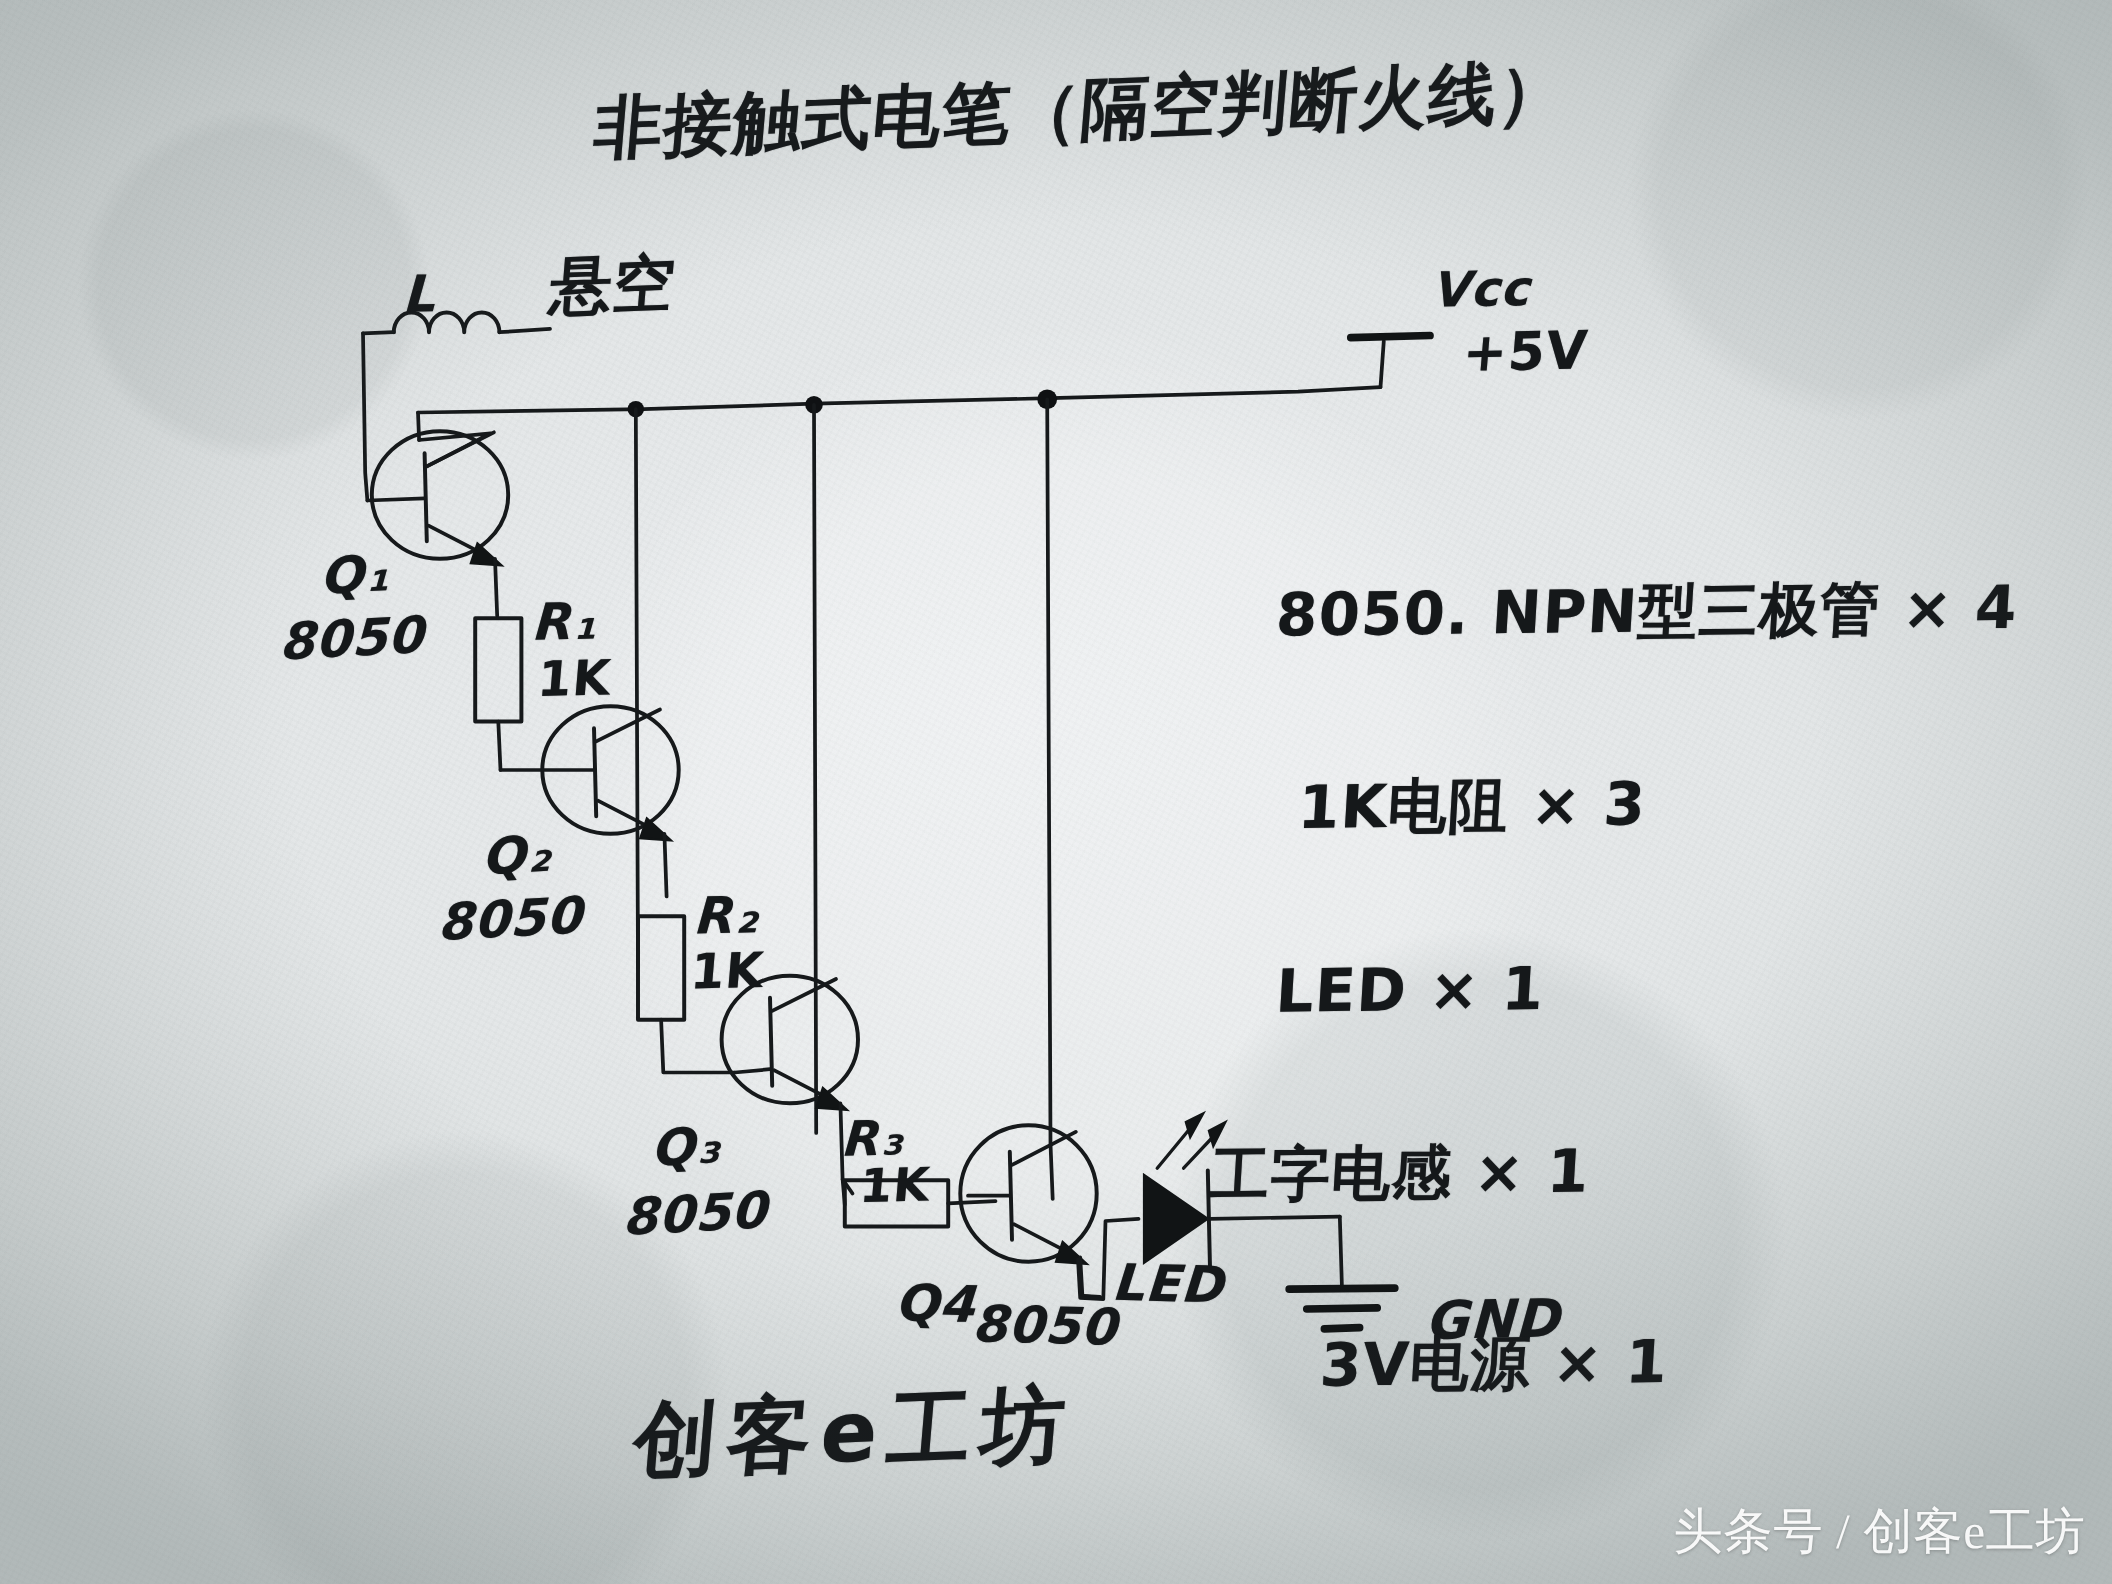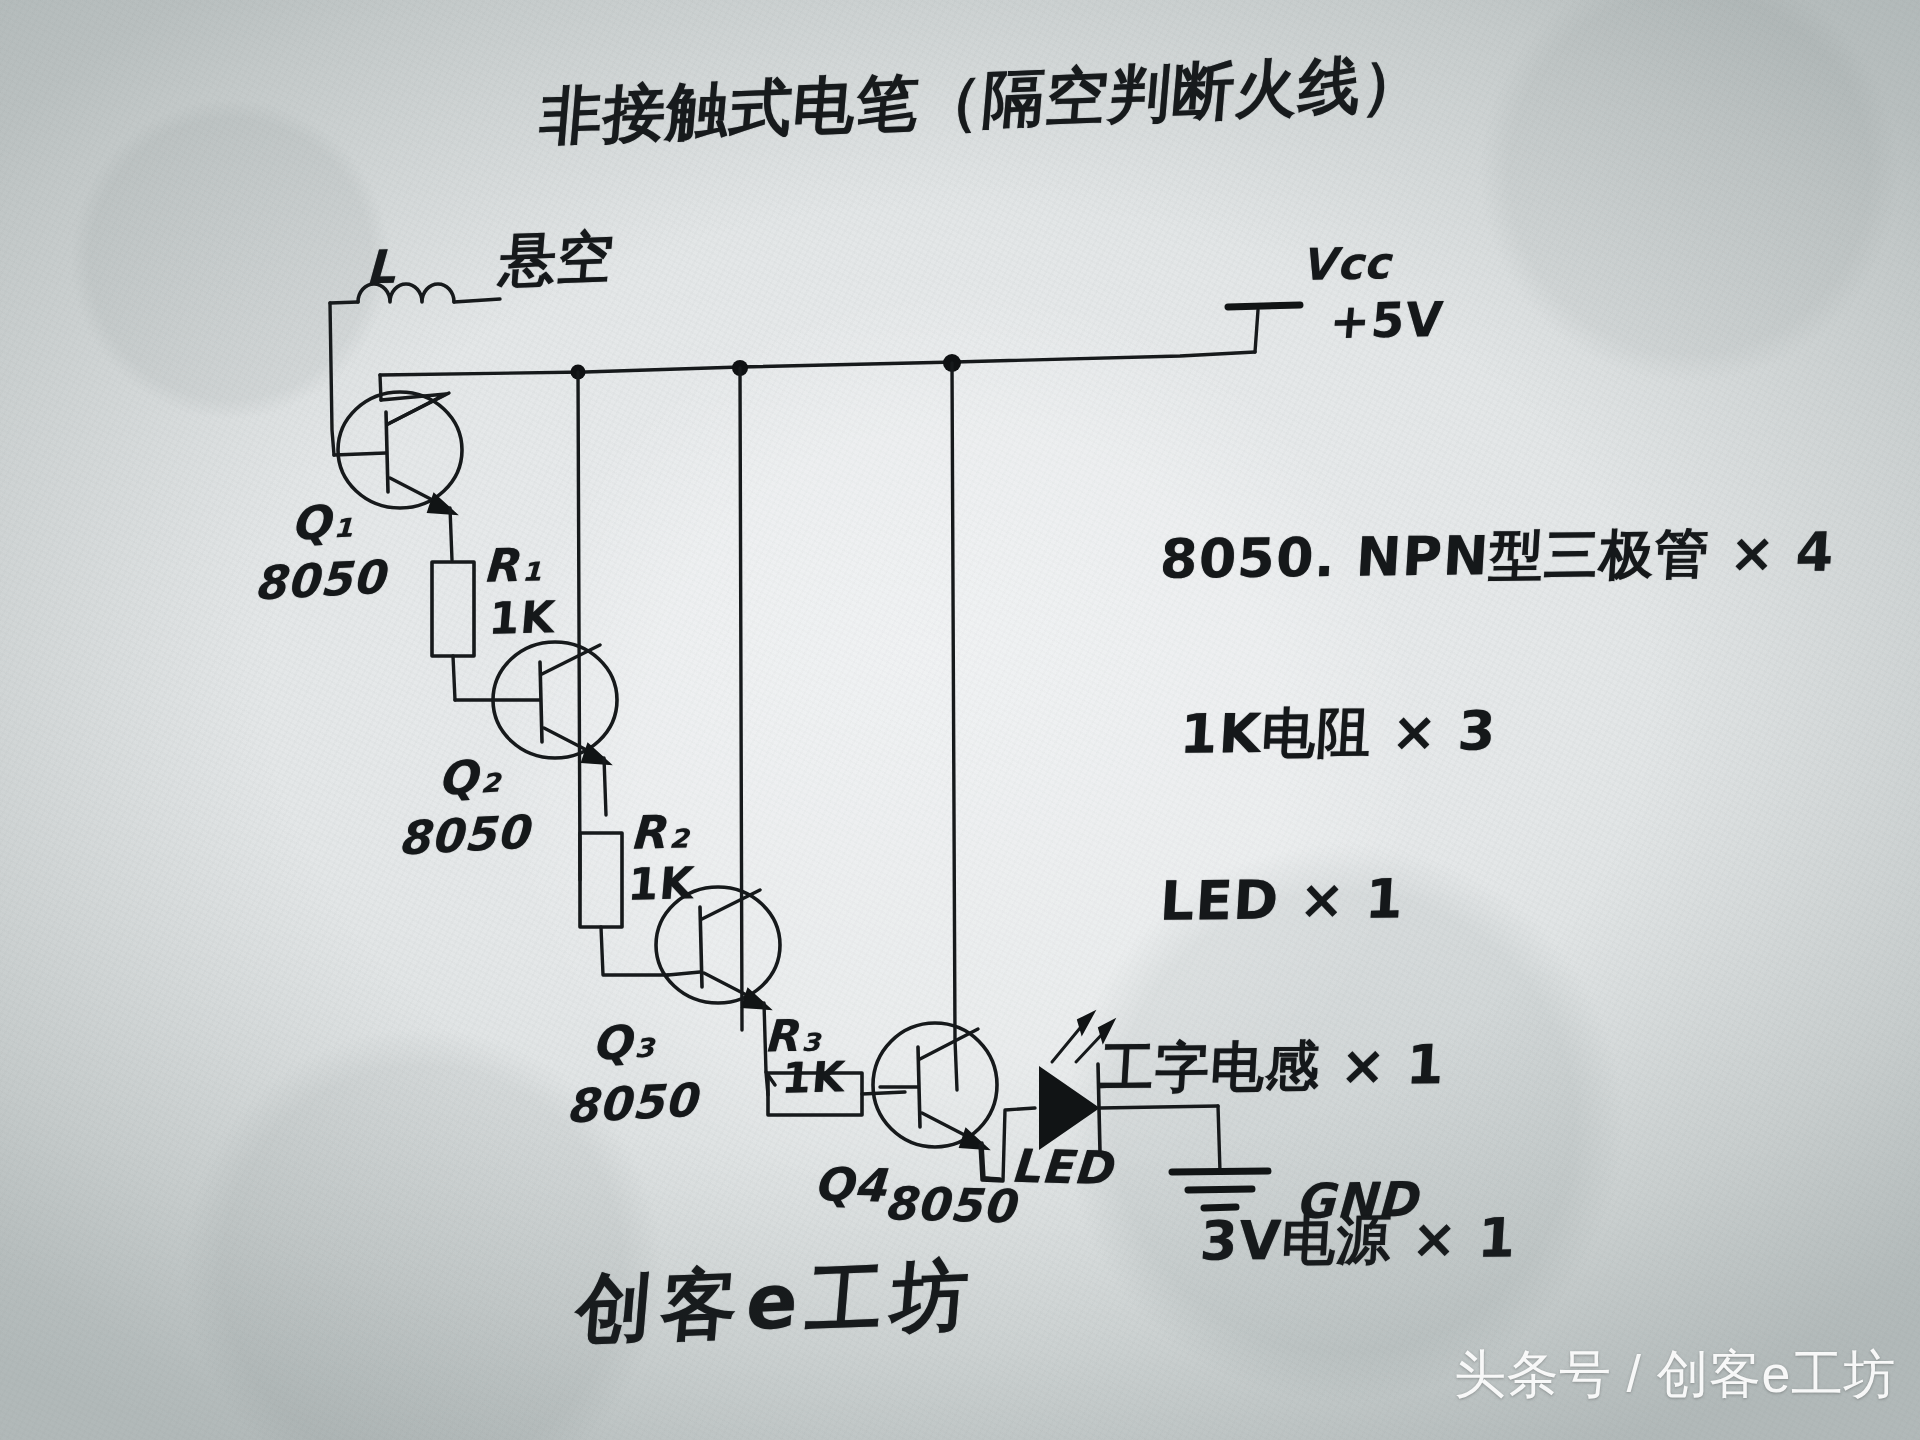--- a/index.html
+++ b/index.html
@@ -50,23 +50,23 @@
     vector-effect:non-scaling-stroke;
   }
   .wire{stroke:#16191b;stroke-width:3.4;fill:none;stroke-linecap:round;stroke-linejoin:round;}
   .wire-thin{stroke:#16191b;stroke-width:3;fill:none;stroke-linecap:round;}
   .wire-thick{stroke:#111415;stroke-width:7;fill:none;stroke-linecap:round;}
   .comp{stroke:#16191b;stroke-width:3.6;fill:none;stroke-linejoin:round;stroke-linecap:round;}
   .node{fill:#0f1113;}
   .solid{fill:#111415;stroke:#111415;stroke-width:2;}
   
   #watermark{
-    position:absolute;right:24px;bottom:30px;
-    font-family:Liberation Sans, sans-serif;
-    font-size:52px;color:rgba(255,255,255,.93);
+    position:absolute;right:24px;bottom:18px;
+    font-family:Liberation Serif, serif;
+    font-size:45px;color:rgba(255,255,255,.93);
     letter-spacing:.01em;
     text-shadow:0 1px 3px rgba(0,0,0,.25);
     white-space:nowrap;
   }
 </style>
 </head>
 <body>
 
 <div id="page">
 

